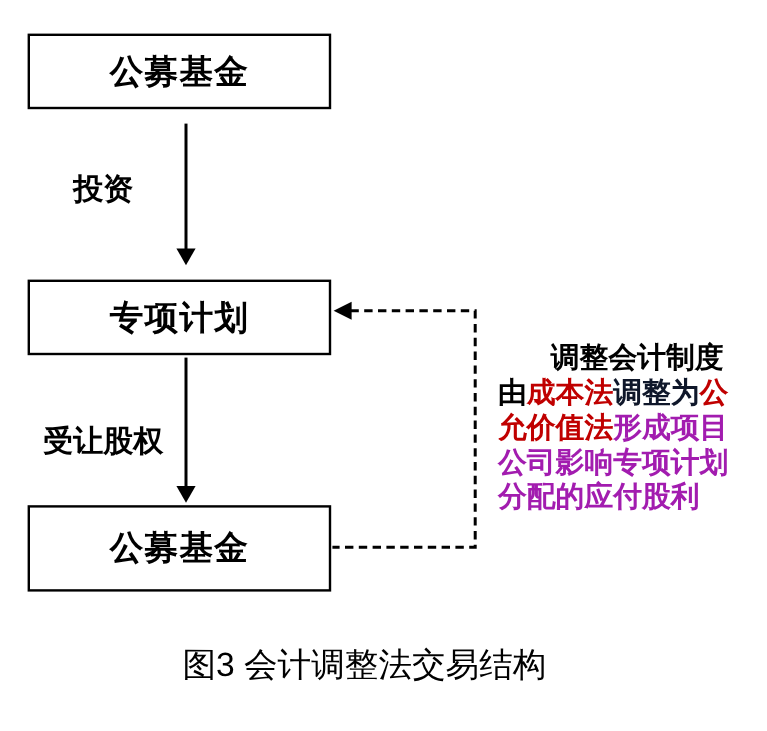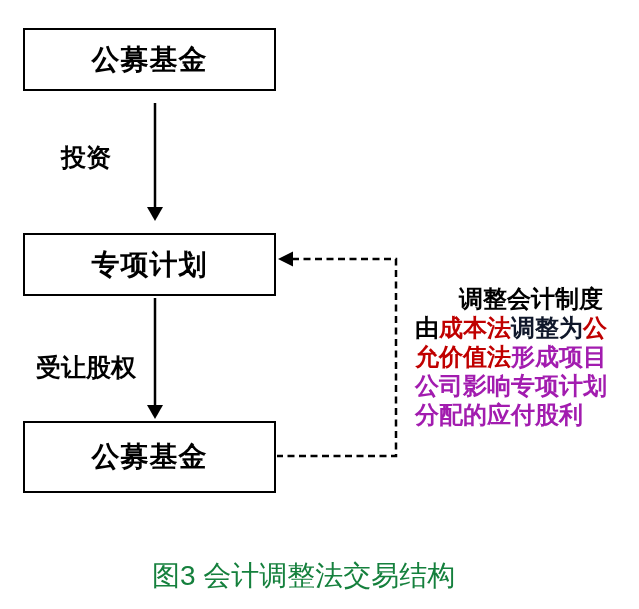--- a/index.html
+++ b/index.html
@@ -56,23 +56,22 @@
     color: #000000;
     word-break: break-all;
     text-align: left;
   }
   .caption {
     position: absolute;
     left: 152px;
     top: 535px;
     font-size: 28px;
     font-weight: normal;
-    color: #15803d;
+    color: #000000;
     white-space: nowrap;
-    margin-top: 22px;
   }
 </style>
 </head>
 <body>
 
 <div class="canvas">
 
   <svg class="connectors" viewBox="0 0 639 609" xmlns="http://www.w3.org/2000/svg">
 
     <g>

